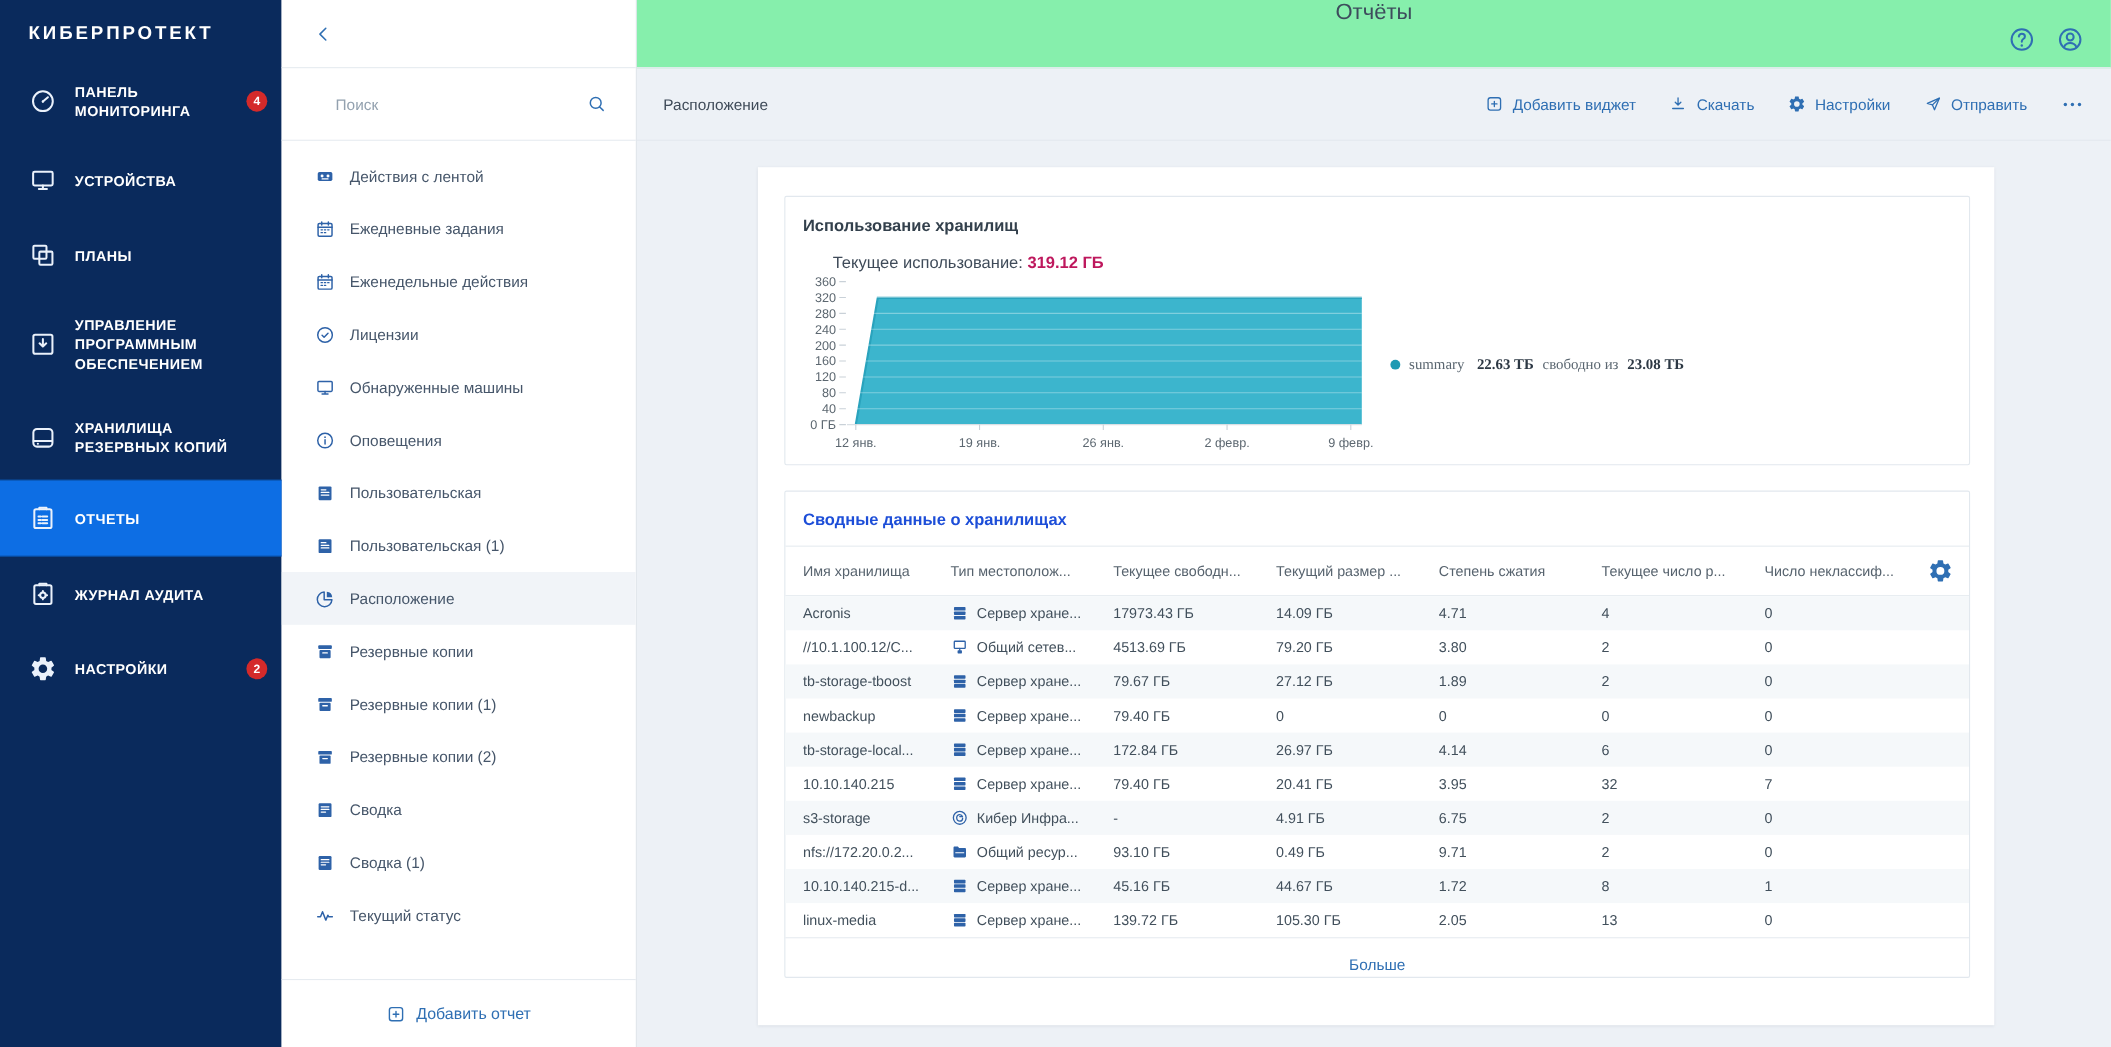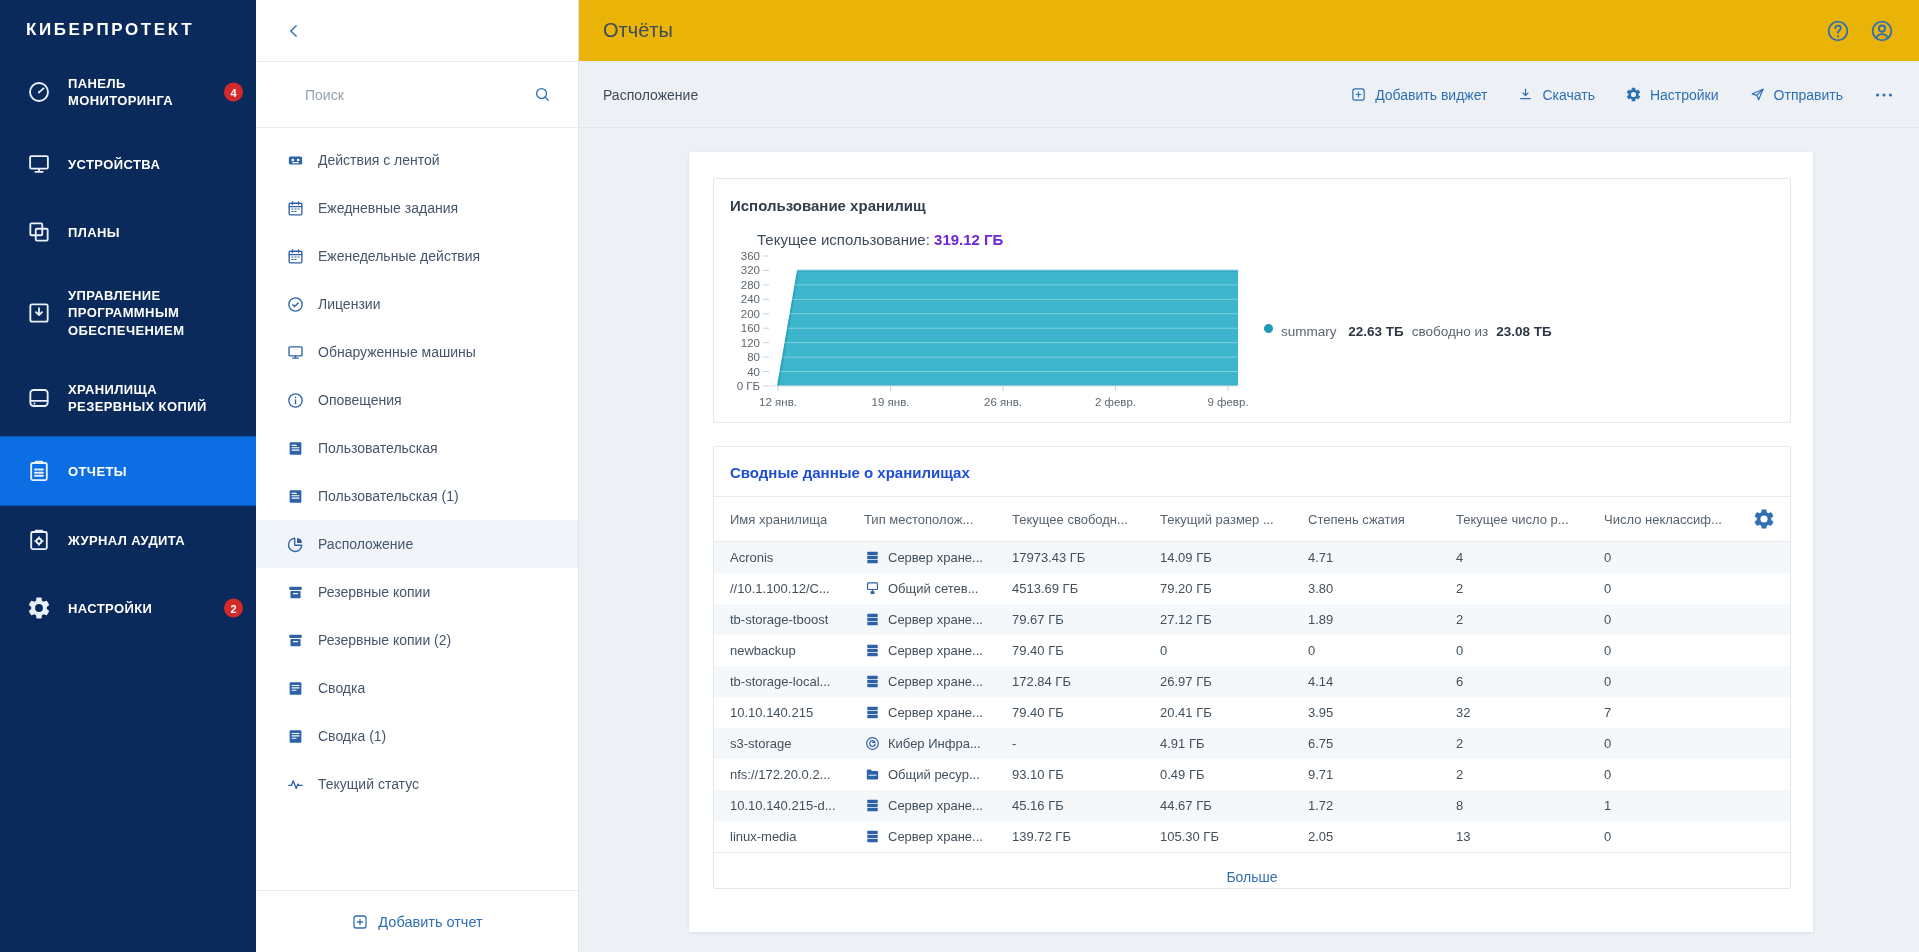--- a/index.html
+++ b/index.html
@@ -29,42 +29,42 @@
   .search-icon { width:19px; height:19px; color:#2f6fb3; }
   .report-list { flex:1; overflow:hidden; padding-top:8px; }
   .report-item { height:48px; display:flex; align-items:center; gap:13px; padding-left:30px; font-size:14px; color:#46566a; cursor:pointer; }
   .report-item .ri-icon { width:19px; height:19px; color:#2e62a8; flex-shrink:0; }
   .report-item.selected { background:#f1f4f8; }
   .panel-add { height:62px; flex-shrink:0; border-top:1px solid #e6ebf0; display:flex; align-items:center; justify-content:center; gap:9px; color:#2f6fb3; font-size:14.5px; cursor:pointer; }
   .panel-add .pa-icon { width:18px; height:18px; }
 
   
   .main { flex:1; min-width:0; display:flex; flex-direction:column; }
-  .main-header { height:62px; flex-shrink:0; background:#eab308; border-bottom:1px solid #e6ebf0; display:flex; align-items:center; padding:0 24px; }
+  .main-header { height:62px; flex-shrink:0; background:#86efac; border-bottom:1px solid #e6ebf0; display:flex; align-items:center; padding:0 24px;flex-direction:column; }
   .page-title { font-size:20px; color:#3d4c5c; }
   .header-icons { margin-left:auto; display:flex; gap:18px; color:#2f6fb3; }
   .hicon { width:26px; height:26px; cursor:pointer; }
 
   .toolbar { height:66px; flex-shrink:0; display:flex; align-items:center; padding:0 24px; border-bottom:1px solid #e3e8ee; }
   .toolbar-name { font-size:14px; color:#3f4b59; }
   .toolbar-actions { margin-left:auto; display:flex; align-items:center; gap:30px; }
   .tb-btn { display:flex; align-items:center; gap:8px; color:#2f6fb3; font-size:14px; cursor:pointer; white-space:nowrap; }
   .tb-icon { width:17px; height:17px; flex-shrink:0; }
   .tb-more { width:22px; height:22px; color:#2f6fb3; cursor:pointer; }
 
   .content { flex:1; overflow:hidden; padding:24px 0 0 110px; }
   .sheet { width:1124px; min-height:780px; background:#fff; box-shadow:0 1px 3px rgba(30,50,70,.10); padding:26px 22px 20px 24px; }
 
   .card { border:1px solid #e2e8ee; border-radius:2px; background:#fff; }
   .chart-card { padding:18px 16px 8px; margin-bottom:23px; }
   .card-title { font-size:15px; font-weight:700; color:#33404c; }
   .chart-sub { margin:17px 0 0 27px; font-size:15px; color:#3f4b59; }
-  .chart-sub b { color:#6d28d9; }
+  .chart-sub b { color:#be185d; }
   .chart-row { display:flex; align-items:center; }
-  .legend { display:flex; gap:8px; font-size:13.5px; color:#5a6670; margin-left:14px; white-space:nowrap; }
+  .legend { display:flex; align-items:center; gap:8px; font-size:13.5px; color:#5a6670; margin-left:14px; white-space:nowrap;font-family:Liberation Serif, serif; }
   .legend b { color:#2d3844; }
   .legend-dot { width:9px; height:9px; border-radius:50%; background:#1e9ab3; flex-shrink:0; }
 
   .table-title { padding:17px 16px 15px; font-size:15px; font-weight:700; color:#1d4ed8; border-bottom:1px solid #e6ebf0; }
   .trow { display:grid; grid-template-columns:150px 148px 148px 148px 148px 148px 148px 1fr; align-items:center; }
   .thead { height:45px; font-size:13px; color:#57636e; border-bottom:1px solid #e6ebf0; }
   .drow { height:31px; font-size:13px; color:#42505c; }
   .drow.stripe { background:#f5f8fa; }
   .cell-name { padding-left:16px; white-space:nowrap; overflow:hidden; }
   .cell-type { display:flex; align-items:center; gap:7px; white-space:nowrap; overflow:hidden; }
@@ -269,20 +269,30 @@
         </div>
         <div class="report-item">
           <span class="ri-icon">
             <svg viewBox="0 0 24 24" width="100%" height="100%" fill="none" stroke="currentColor" stroke-width="1.7" stroke-linecap="round" stroke-linejoin="round">
               <rect x="4.2" y="4.6" width="15.6" height="4.2" rx="1" fill="currentColor" stroke="none"></rect>
               <rect x="5.6" y="10" width="12.8" height="9.4" rx="1" fill="currentColor" stroke="none"></rect>
               <path d="M9.4 13.4h5.2" stroke="#fff" stroke-width="1.5"></path>
             </svg>
           </span>
           <span>Резервные копии</span>
+        </div>
+        <div class="report-item">
+          <span class="ri-icon">
+            <svg viewBox="0 0 24 24" width="100%" height="100%" fill="none" stroke="currentColor" stroke-width="1.7" stroke-linecap="round" stroke-linejoin="round">
+              <rect x="4.2" y="4.6" width="15.6" height="4.2" rx="1" fill="currentColor" stroke="none"></rect>
+              <rect x="5.6" y="10" width="12.8" height="9.4" rx="1" fill="currentColor" stroke="none"></rect>
+              <path d="M9.4 13.4h5.2" stroke="#fff" stroke-width="1.5"></path>
+            </svg>
+          </span>
+          <span>Резервные копии (1)</span>
         </div>
         <div class="report-item">
           <span class="ri-icon">
             <svg viewBox="0 0 24 24" width="100%" height="100%" fill="none" stroke="currentColor" stroke-width="1.7" stroke-linecap="round" stroke-linejoin="round">
               <rect x="4.2" y="4.6" width="15.6" height="4.2" rx="1" fill="currentColor" stroke="none"></rect>
               <rect x="5.6" y="10" width="12.8" height="9.4" rx="1" fill="currentColor" stroke="none"></rect>
               <path d="M9.4 13.4h5.2" stroke="#fff" stroke-width="1.5"></path>
             </svg>
           </span>
           <span>Резервные копии (2)</span>

